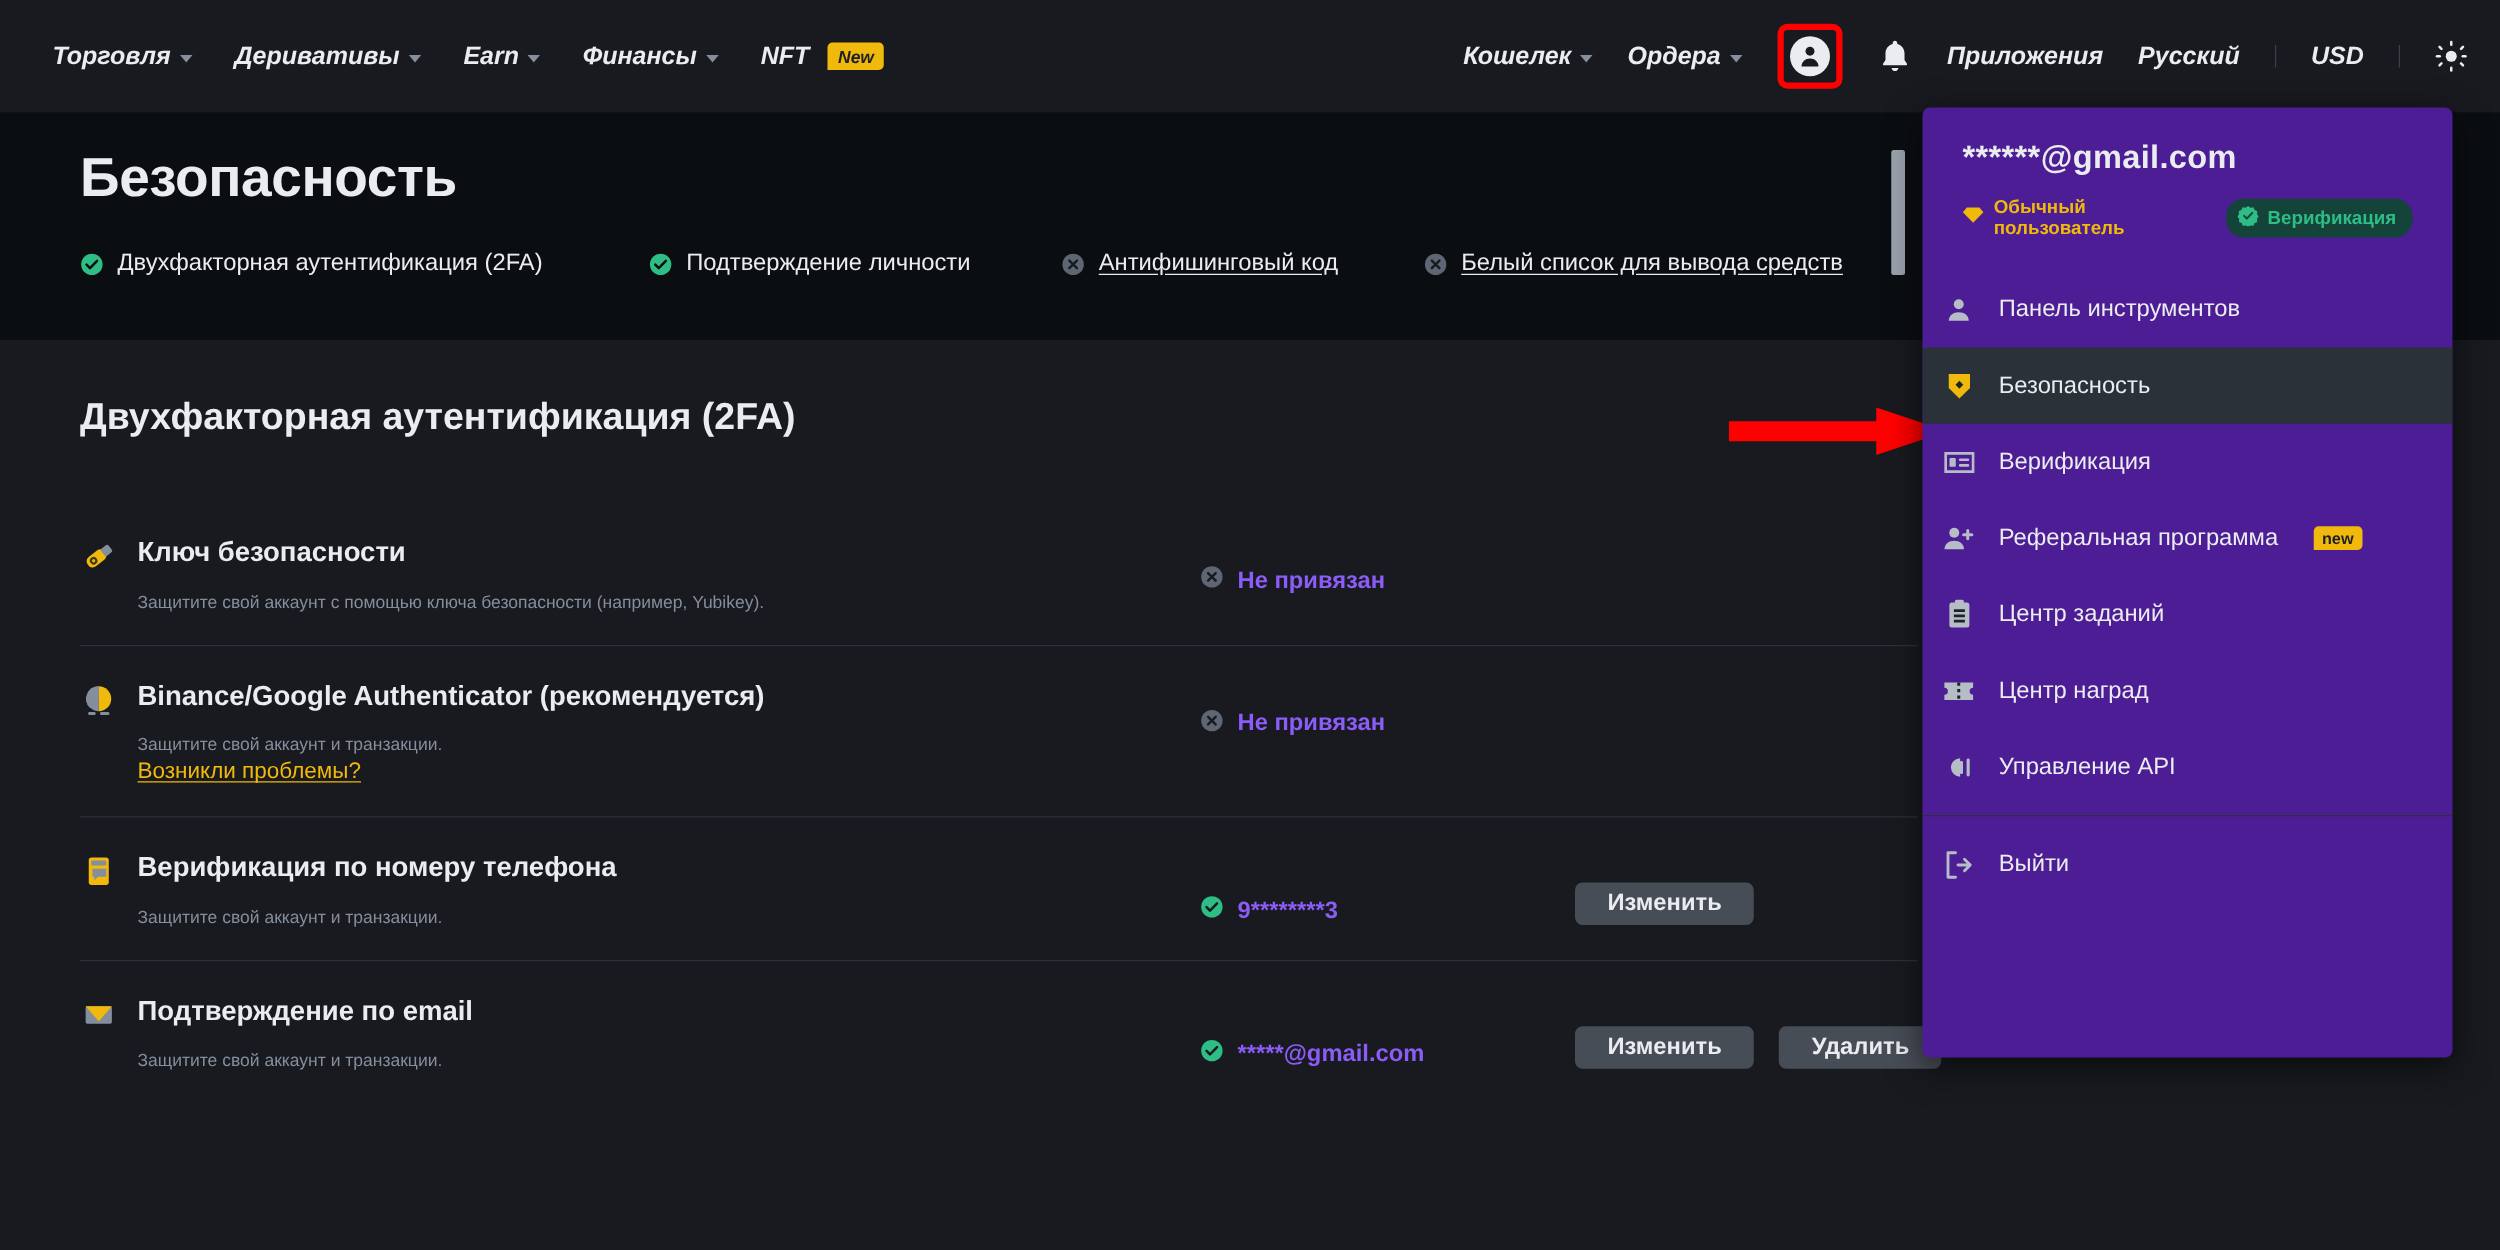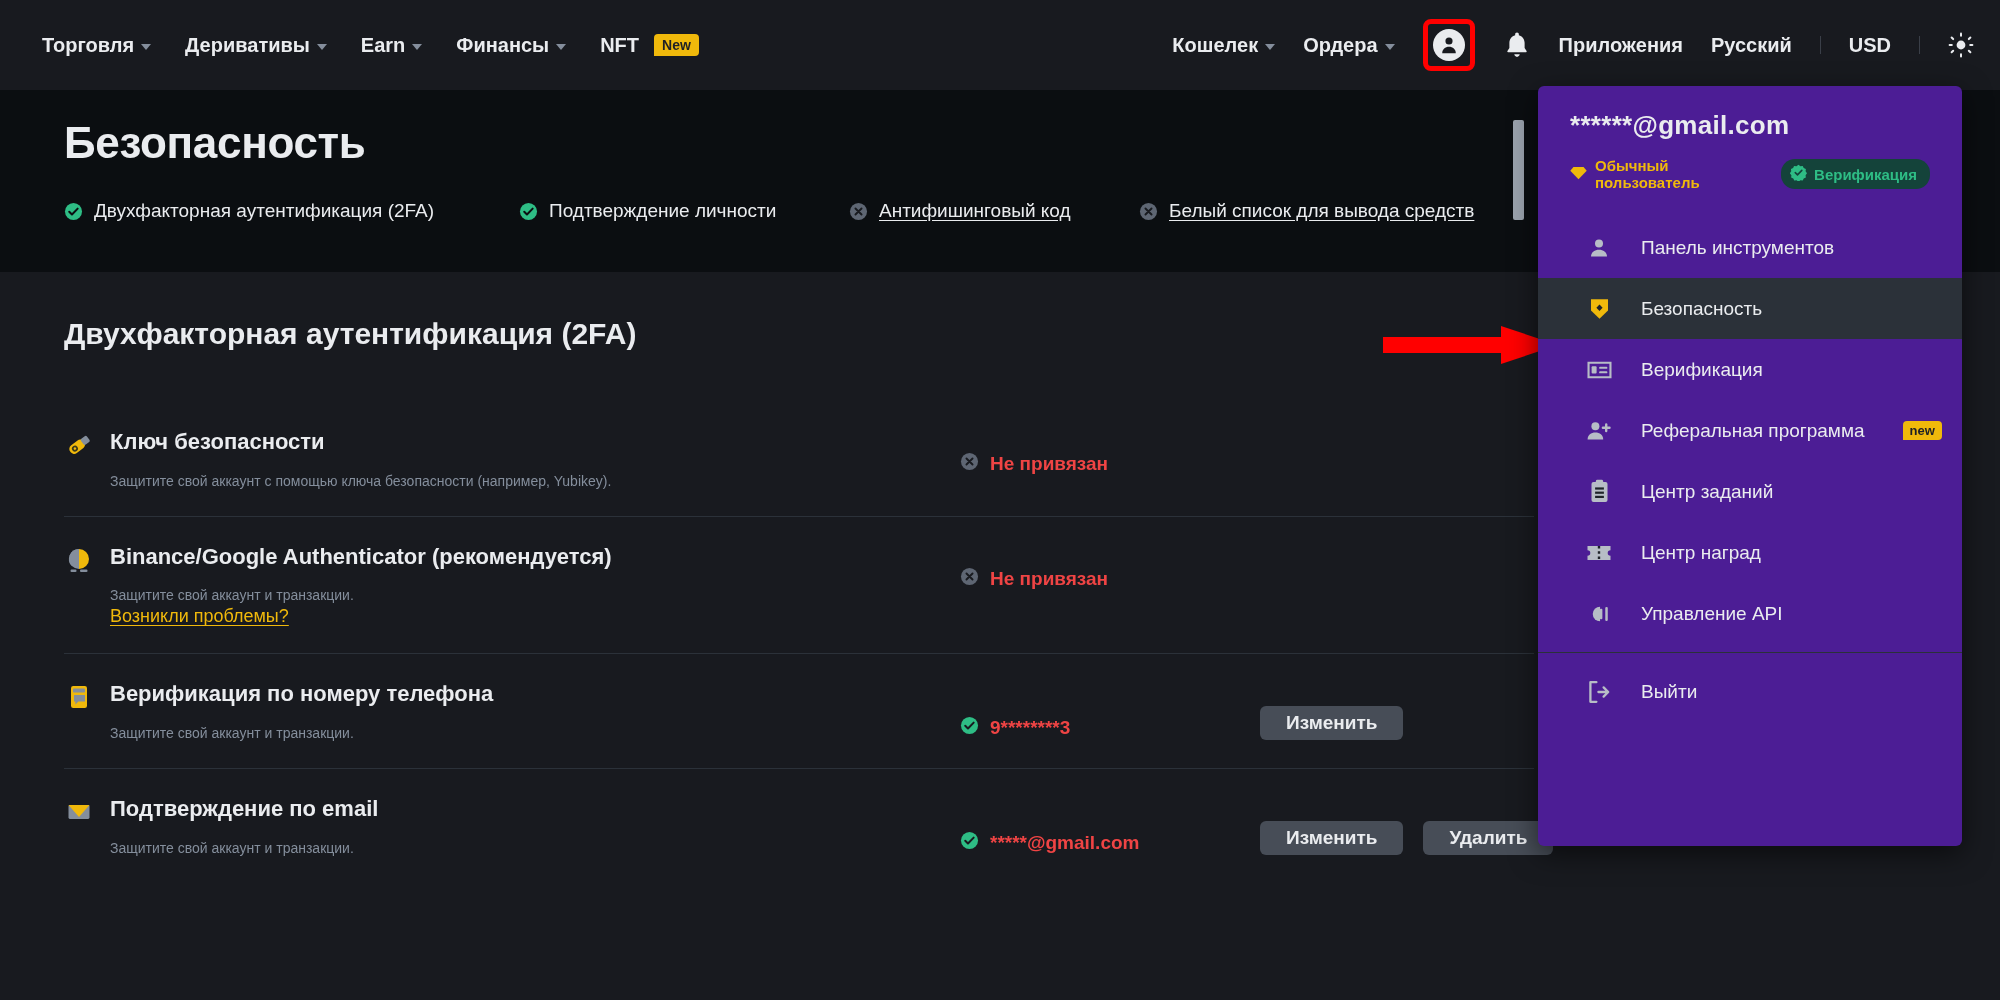--- a/index.html
+++ b/index.html
@@ -8,21 +8,21 @@
     background: #12161c;
     font-family: "Liberation Sans", sans-serif;
     overflow: hidden;
   }
   .page { position: relative; width: 2000px; height: 1000px; background:#0d1116; }
 
   
   .topnav {
     position:absolute; top:0; left:0; width:2000px; height:90px;
     background:#181a1f;
-    display:flex; align-items:center;
+    display:flex; align-items:center;font-style:italic;
   }
   .nav-left { display:flex; align-items:center; margin-left:42px; gap:34px; }
   .nav-item {
     display:flex; align-items:center; gap:7px;
     color:#eaecef; font-size:20px; font-weight:600; white-space:nowrap;
     cursor:pointer;
   }
   .caret {
     width:0;height:0;border-left:5px solid transparent;border-right:5px solid transparent;
     border-top:6px solid #848e9c; display:inline-block; margin-top:3px;
@@ -92,21 +92,21 @@
   .row-ico { flex:0 0 46px; padding-top:2px; }
   .row-main { flex:0 0 850px; }
   .row-title { color:#eaecef; font-size:22px; font-weight:700; line-height:1.25; }
   .row-desc { color:#848e9c; font-size:14px; margin-top:16px; line-height:1.3; }
   .row-link {
     display:inline-block; color:#f0b90b; font-size:18px; margin-top:2px;
     text-decoration:underline; text-underline-offset:3px; cursor:pointer;
   }
   .row-status {
     flex:0 0 300px; display:flex; align-items:center; gap:11px;
-    color:#ef4444; font-size:19px; font-weight:700; padding-top:36px;
+    color:#8b5cf6; font-size:19px; font-weight:700; padding-top:36px;
   }
   .row-status.nt { padding-top:24px; }
   .row-actions { flex:1; display:flex; align-items:center; gap:20px; padding-top:26px; }
   .btn {
     background:#474d57; color:#eaecef; border:none; border-radius:6px;
     font-family:"Liberation Sans", sans-serif;
     font-size:19px; font-weight:700; padding:6px 26px; cursor:pointer;
   }
 
   
@@ -123,22 +123,22 @@
   .dd-email { color:#eaecef; font-size:26px; font-weight:700; letter-spacing:.3px; }
   .dd-tags { display:flex; align-items:center; gap:12px; margin-top:16px; }
   .tag-plain { display:flex; align-items:center; gap:8px; color:#f0b90b; font-size:15px; font-weight:600; }
   .tag-verified {
     display:flex; align-items:center; gap:7px;
     background:#14433a; color:#2ebd85; font-size:15px; font-weight:600;
     padding:5px 13px 5px 9px; border-radius:14px;
   }
   .dd-list { padding-top:6px; }
   .dd-item {
-    display:flex; align-items:center; gap:29px;
-    height:61px; padding:0 48px; cursor:pointer;
+    display:flex; align-items:center; gap:19px;
+    height:61px; padding:0 16px; cursor:pointer;
   }
   .dd-item.active { background:#2b3139; }
   .dd-ico { width:26px; height:26px; flex:0 0 26px; display:flex; align-items:center; justify-content:center; }
   .dd-label { color:#eaecef; font-size:19px; font-weight:400; white-space:nowrap; }
   .dd-badge {
     background:#f0b90b; color:#1e2026; font-size:13px; font-weight:700;
     padding:2px 7px; border-radius:4px 4px 4px 0; margin-left:9px;
   }
   .dd-sep { height:1px; background:#2b3139; margin:8px 0; }
   .dd-scroll {

